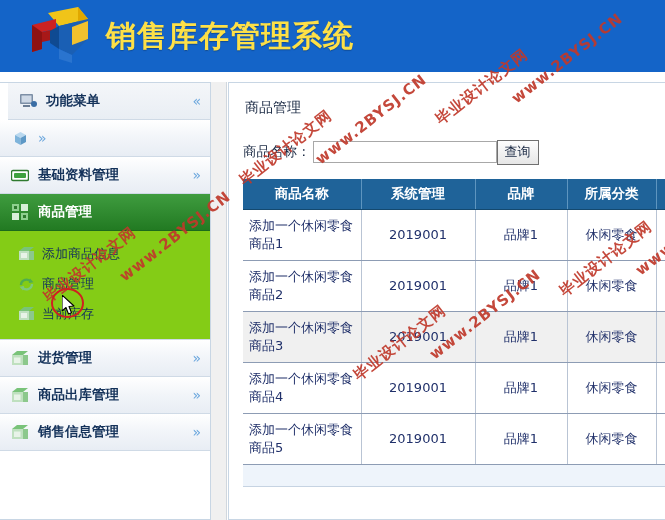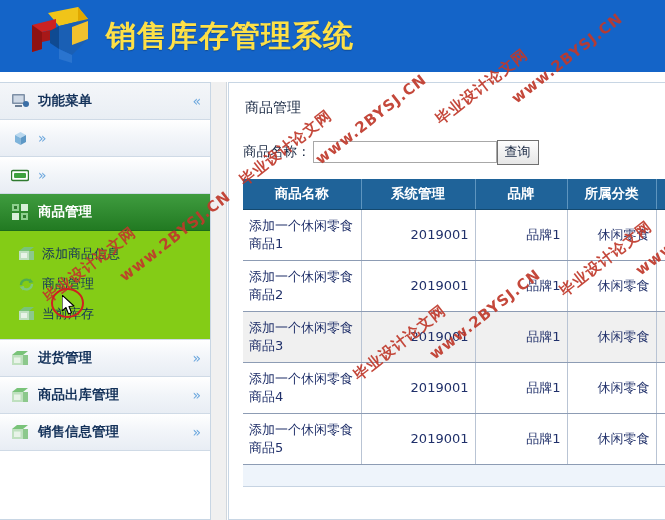--- a/index.html
+++ b/index.html
@@ -71,20 +71,21 @@
     display: flex;
     align-items: center;
     padding: 0 9px 0 10px;
     background: linear-gradient(to bottom, #ffffff 0%, #f2f5f9 48%, #e8edf4 100%);
     border-bottom: 1px solid #cfdae6;
     box-sizing: border-box;
     cursor: pointer;
   }
   .accordion-head.first {
     background: linear-gradient(to bottom, #f4f6f9 0%, #e9eef4 100%);
+    margin-left: 8px;
   }
   .accordion-head.active {
     background: linear-gradient(to bottom, #3f9c3f 0%, #227a22 100%);
     border-bottom: 1px solid #1c6b1c;
   }
   .acc-icon {
     width: 20px; height: 20px;
     flex: 0 0 auto;
     margin-right: 8px;
     display: flex;
@@ -232,21 +233,21 @@
     height: 46px;
     border-right: 1px solid #b9c4d4;
     border-bottom: 1px solid #8d9cb4;
     padding: 2px 6px;
     vertical-align: middle;
     line-height: 1.35;
     word-break: break-all;
   }
   table.grid tr.alt td { background: #f0f0f0; }
   td.c-name { text-align: left; }
-  td.c-code, td.c-brand, td.c-cat, td.c-stock { text-align: right; }
+  td.c-code, td.c-brand, td.c-cat, td.c-stock { text-align: center; }
   #grid-footer {
     width: 441px;
     height: 22px;
     margin-left: 14px;
     background: #eef4fb;
     border-bottom: 1px solid #c6d3e2;
     box-sizing: border-box;
   }
 
   
@@ -347,20 +348,21 @@
       <span class="acc-chev">»</span>
     </div>
 
     <div class="accordion-head">
       <span class="acc-icon">
         <svg width="18" height="13" viewBox="0 0 18 13">
             <rect x="0.5" y="1.5" width="17" height="10" rx="1.5" fill="#ffffff" stroke="#2f7a2f" stroke-width="1.4"></rect>
             <rect x="3" y="4" width="12" height="5" rx="1" fill="#3ea13e"></rect>
           </svg>
       </span>
+      <span class="acc-label">基础资料管理</span>
       <span class="acc-chev">»</span>
     </div>
 
     <div class="accordion-head active">
       <span class="acc-icon">
         <svg width="17" height="17" viewBox="0 0 17 17">
             <rect x="0" y="0" width="7" height="7" fill="#8fd08f"></rect>
             <rect x="9" y="0" width="7" height="7" fill="#d8efd8"></rect>
             <rect x="0" y="9" width="7" height="7" fill="#d8efd8"></rect>
             <rect x="9" y="9" width="7" height="7" fill="#8fd08f"></rect>

